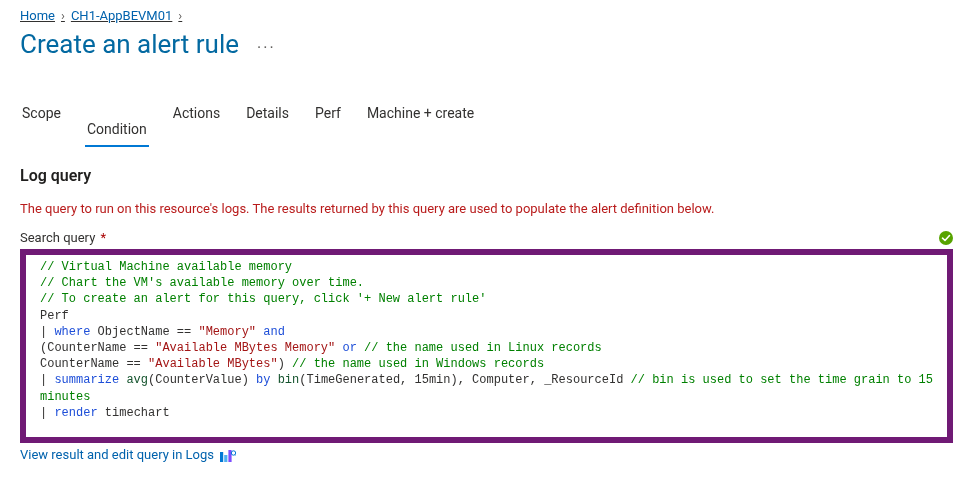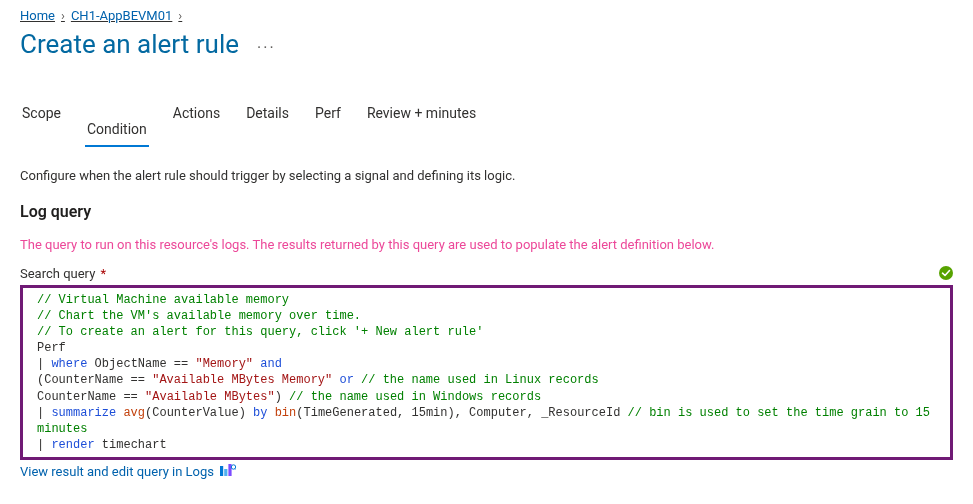--- a/index.html
+++ b/index.html
@@ -28,53 +28,53 @@
     font-size: 14px; color: #323130; padding: 6px 2px 8px 2px;
     cursor: pointer; border-bottom: 2px solid transparent;
   }
   .tab.active { border-bottom-color: #0078d4; font-weight: 400; margin-top: 16px; }
 
   
   .body-text { font-size: 13px; color: #323130; margin-bottom: 16px; line-height: 1.5; }
   .learn-more { color: #0062ad; text-decoration: none; cursor: pointer; }
 
   .section-heading { font-size: 16px; font-weight: 600; margin-bottom: 16px; color: #201f1e; }
-  .section-desc { font-size: 13px; color: #ec4899; margin-bottom: 14px; }
+  .section-desc { font-size: 13px; color: #b91c1c; margin-bottom: 14px; }
 
   
   .field-row { display: flex; justify-content: space-between; align-items: center; margin-bottom: 4px; }
   .field-label { font-size: 13px; color: #323130; }
   .req { color: #a80000; margin-left: 2px; }
   .valid-icon {
     width: 14px; height: 14px; border-radius: 50%;
     background: #57a300; display: flex; align-items: center; justify-content: center;
   }
   .valid-icon svg { display: block; }
 
   
   .code-editor {
-    border: 3px solid #701a75;
+    border: 6px solid #701a75;
     background: #fff;
     font-family: Consolas, "Courier New", monospace;
     font-size: 12px;
     line-height: 1.35;
-    padding: 4px 8px 4px 14px;
+    padding: 4px 8px 16px 14px;
     white-space: pre;
     overflow: hidden;
     color: #323130;
   }
   .code-editor .c-comment { color: #008000; }
   .code-editor .c-keyword { color: #1d4ed8; }
   .code-editor .c-pipe    { color: #323130; }
   .code-editor .c-string  { color: #a31515; }
   .code-editor .c-id      { color: #323130; }
-  .code-editor .c-func    { color: #c2410c; }
+  .code-editor .c-func    { color: #14532d; }
 
   
-  .view-logs { margin-top: 4px; display: inline-flex; align-items: flex-start; gap: 6px; }
+  .view-logs { margin-top: 4px; display: inline-flex; align-items: flex-end; gap: 6px; }
   .view-logs a { color: #0062ad; text-decoration: none; font-size: 13px; cursor: pointer; }
   .logs-icon { width: 14px; height: 12px; position: relative; }
   .logs-icon svg { display: block; }
 </style>
 </head>
 <body>
 
 <div class="page">
 
   
@@ -91,25 +91,24 @@
     <span class="more-dots">···</span>
   </div>
 
   
   <div class="tabs">
     <div class="tab">Scope</div>
     <div class="tab active">Condition</div>
     <div class="tab">Actions</div>
     <div class="tab">Details</div>
     <div class="tab">Perf</div>
-    <div class="tab">Review + minutes</div>
+    <div class="tab">Machine + create</div>
   </div>
 
   
-  <p class="body-text">Configure when the alert rule should trigger by selecting a signal and defining its logic.</p>
 
   
   <h2 class="section-heading">Log query</h2>
   <p class="section-desc">The query to run on this resource's logs. The results returned by this query are used to populate the alert definition below.</p>
 
   
   <div class="field-row">
     <div>
       <span class="field-label">Search query</span>
       <span class="req">*</span>

